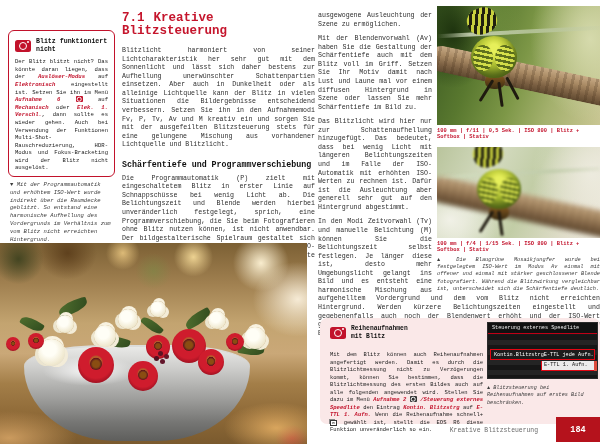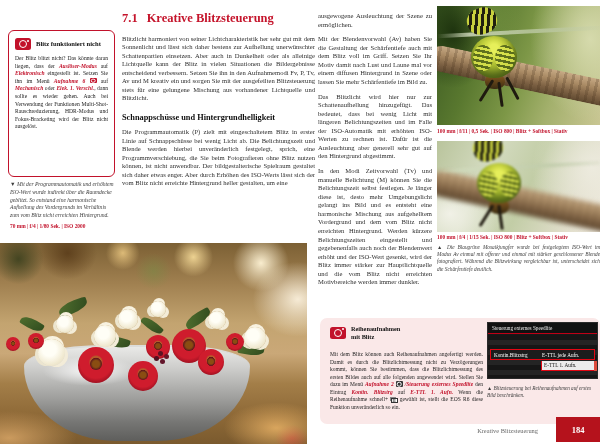--- a/index.html
+++ b/index.html
@@ -1,19 +1,19 @@
 <!DOCTYPE html>
 <html lang="de"><head>
 <meta charset="utf-8">
 <style>
   * { box-sizing: border-box; margin: 0; padding: 0; }
   html,body { background:#fff; }
   .page {
     position: relative; width: 600px; height: 444px; background: #fff;
-    font-family: Liberation Serif, serif; color: #2e2e2e; overflow: hidden;
+    font-family: Liberation Mono, monospace; color: #2e2e2e; overflow: hidden;
   }
   .jp { text-align: justify; hyphens: auto; -webkit-hyphens: auto; }
 
   
   .infobox { position:absolute; left:8px; top:30px; width:107px; height:147px;
     border:1px solid #c2122b; border-radius:6px; background:#fff; padding:7px 6px 6px; }
   .infobox-head { display:flex; align-items:center; gap:5px; margin-bottom:5px; }
   .cam-badge { width:16px; height:12px; background:#c2122b; border-radius:2.5px; position:relative; flex:0 0 auto; }
   .cam-badge::before { content:""; position:absolute; left:50%; top:54%; width:6px; height:6px;
     border:1.4px solid #fff; border-radius:50%; transform:translate(-50%,-50%); }
@@ -170,21 +170,21 @@
   <div class="figcap-left">
     <span>▼ Mit der Programmautomatik und erhöhtem ISO-Wert wurde indirekt über die Raumdecke geblitzt. So entstand eine harmonische Aufhellung des Vordergrunds im Verhältnis zum vom Blitz nicht erreichten Hintergrund.</span>
     <span class="settings">70 mm | f/4 | 1/80 Sek. | ISO 2000</span>
   </div>
 
   <div class="maincol">
     <div class="chapter-head">
       <span class="chapter-num">7.1</span><span>Kreative Blitzsteuerung</span>
     </div>
     <p class="body-p jp">Blitzlicht harmoniert von seiner Lichtcharakteristik her sehr gut mit dem Sonnenlicht und lässt sich daher bestens zur Aufhellung unerwünschter Schattenpartien einsetzen. Aber auch in Dunkelheit oder als alleinige Lichtquelle kann der Blitz in vielen Situationen die Bildergebnisse entscheidend verbessern. Setzen Sie ihn in den Aufnahmemodi Fv, P, Tv, Av und M kreativ ein und sorgen Sie mit der ausgefeilten Blitzsteuerung stets für eine gelungene Mischung aus vorhandener Lichtquelle und Blitzlicht.</p>
-    <div class="subhead">Schnappschüsse und Hintergrundhelligkeit</div>
+    <div class="subhead">Schärfentiefe und Programmverschiebung</div>
     <p class="body-p jp">Die Programmautomatik (P) zielt mit eingeschaltetem Blitz in erster Linie auf Schnappschüsse bei wenig Licht ab. Die Belichtungszeit und Blende werden hierbei unveränderlich festgelegt, sprich, eine Programmverschiebung, die Sie beim Fotografieren ohne Blitz nutzen können, ist nicht anwendbar. Der bildgestalterische Spielraum gestaltet sich daher etwas enger. Aber durch Erhöhen des ISO-Werts lässt sich der vom Blitz nicht erreichte Hintergrund heller gestalten, um eine</p>
   </div>
 
   <div class="rightwrap">
     <div class="figures">
       <div class="fig-img fig1">
         <div class="branch"></div>
         <div class="dfgroup">
           <div class="df-wing"></div>
           <div class="df-thorax"></div>

